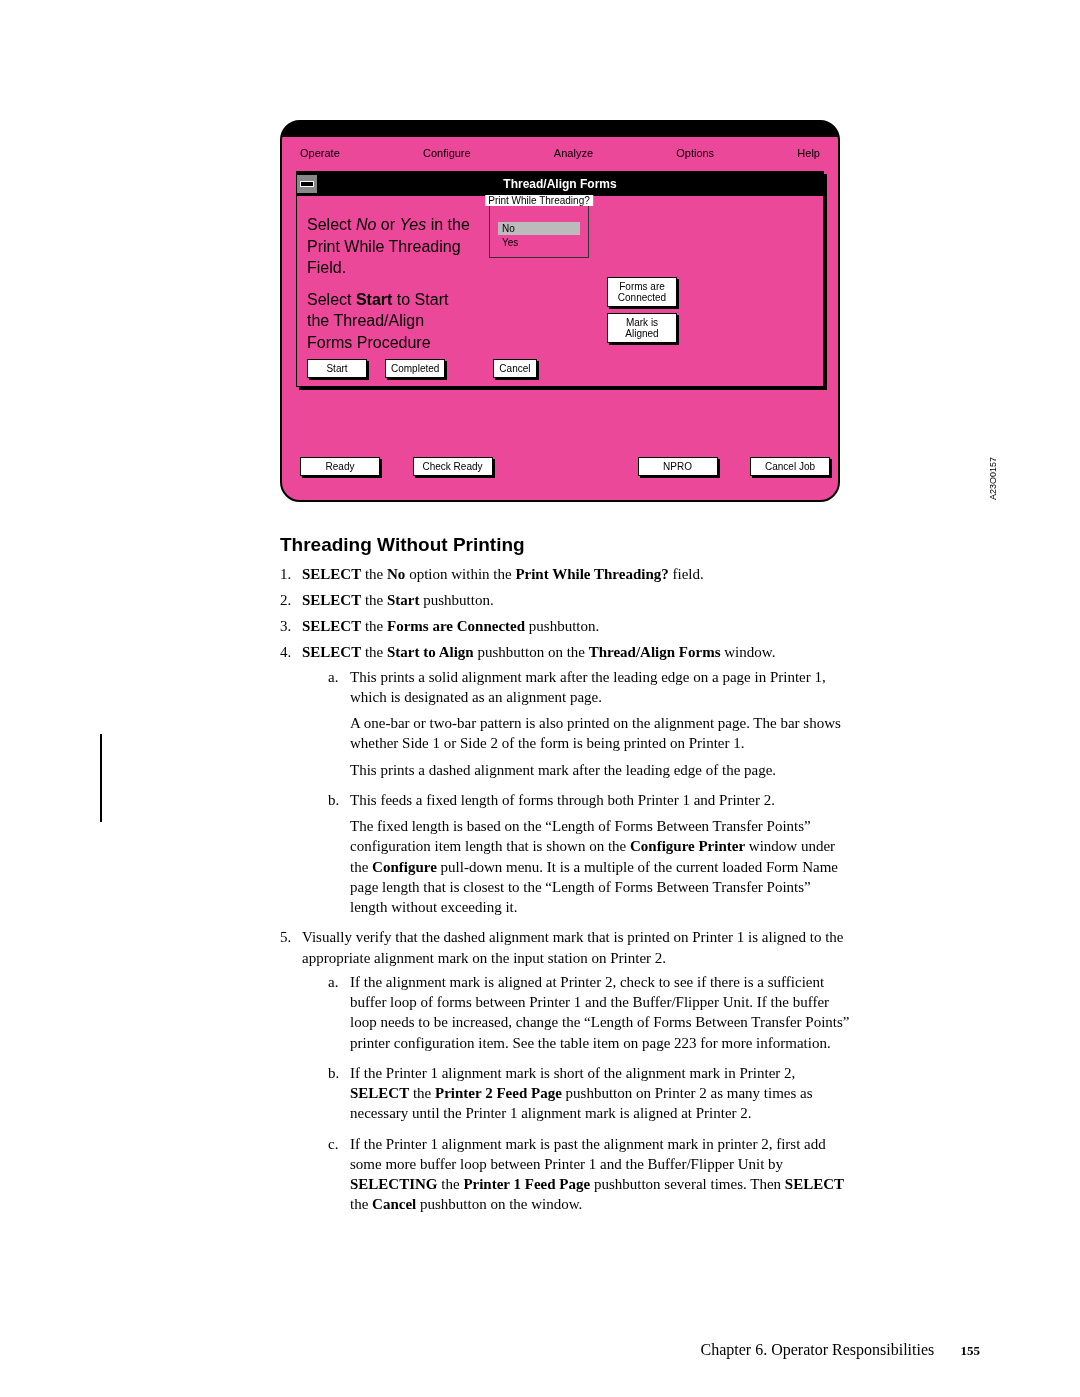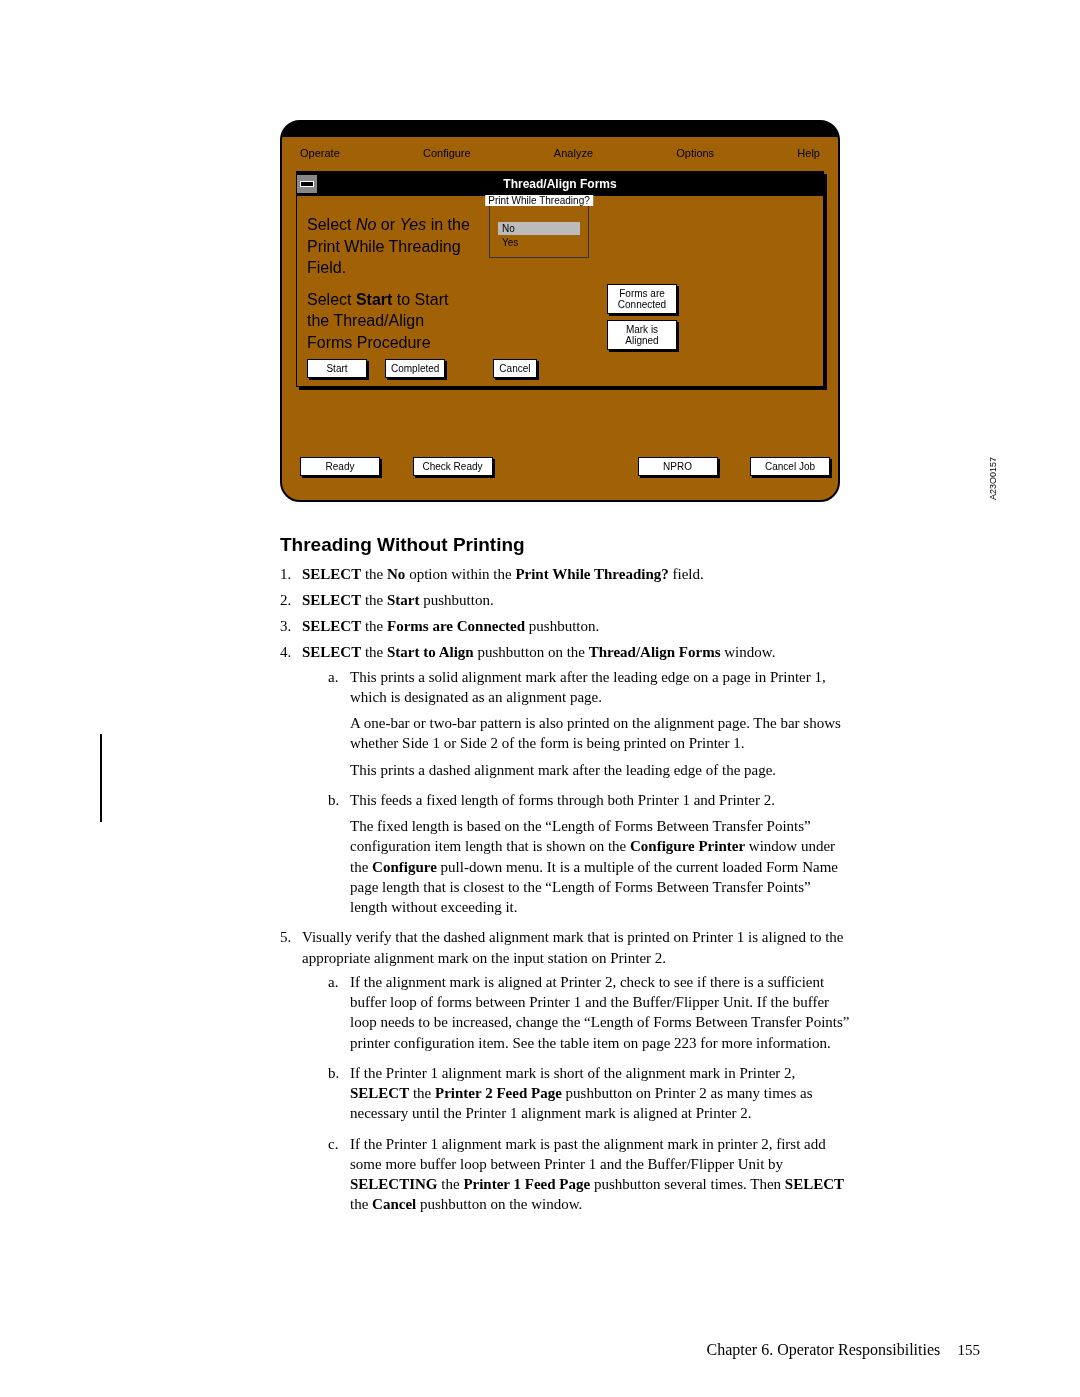--- a/index.html
+++ b/index.html
@@ -18,21 +18,21 @@
   .figure-wrap {
     margin-left: 180px;
     margin-bottom: 30px;
     position: relative;
   }
   .window {
     width: 560px;
     border: 2px solid #000;
     border-radius: 20px 20px 20px 20px;
     overflow: visible;
-    background: #a16207;
+    background: #ec4899;
     font-family: Arial, Helvetica, sans-serif;
     position: relative;
   }
   .titlebar {
     background: #000;
     height: 15px;
     border-top-left-radius: 18px;
     border-top-right-radius: 18px;
   }
   .menubar {
@@ -122,21 +122,21 @@
     border:1px solid #000;
     background:#fff;
     font-size:10px;
     padding:3px 5px;
     text-align:center;
     box-shadow: 2px 2px 0 #000;
     display:inline-block;
   }
   .side-btns { position:absolute; right:12px; top:12px; width:70px; }
   .side-btns .btn { width:100%; margin-bottom:6px; line-height:1.1; }
-  .mid-btns { position:absolute; left:310px; top:88px; width:70px; }
+  .mid-btns { position:absolute; left:310px; top:81px; width:70px; }
   .mid-btns .btn { width:100%; margin-bottom:6px; }
   .bottom-row {
     position:absolute;
     left:10px; right:10px; bottom:8px;
     display:flex;
     align-items:center;
   }
   .bottom-row > * { margin-right:18px; }
   .bottom-row .btn.start { width:60px; }
   .bottom-row .btn.cancel { margin-left:30px; }
@@ -187,21 +187,21 @@
     background:#000;
   }
   .rb1 { top:734px; height:88px; }
   .footer {
     position:absolute;
     bottom:38px;
     right:100px;
     font-size:13px;
   }
   .footer .chap { font-size:16px; }
-  .footer .pg { font-weight:normal; margin-left:14px; font-size:15px;}
+  .footer .pg { font-weight:bold; margin-left:23px; font-size:13px;}
   b { font-weight:bold; }
 </style>
 </head>
 <body>
 
 <div class="page">
 
   <div class="figure-wrap">
     <div class="window">
       <div class="titlebar"></div>

